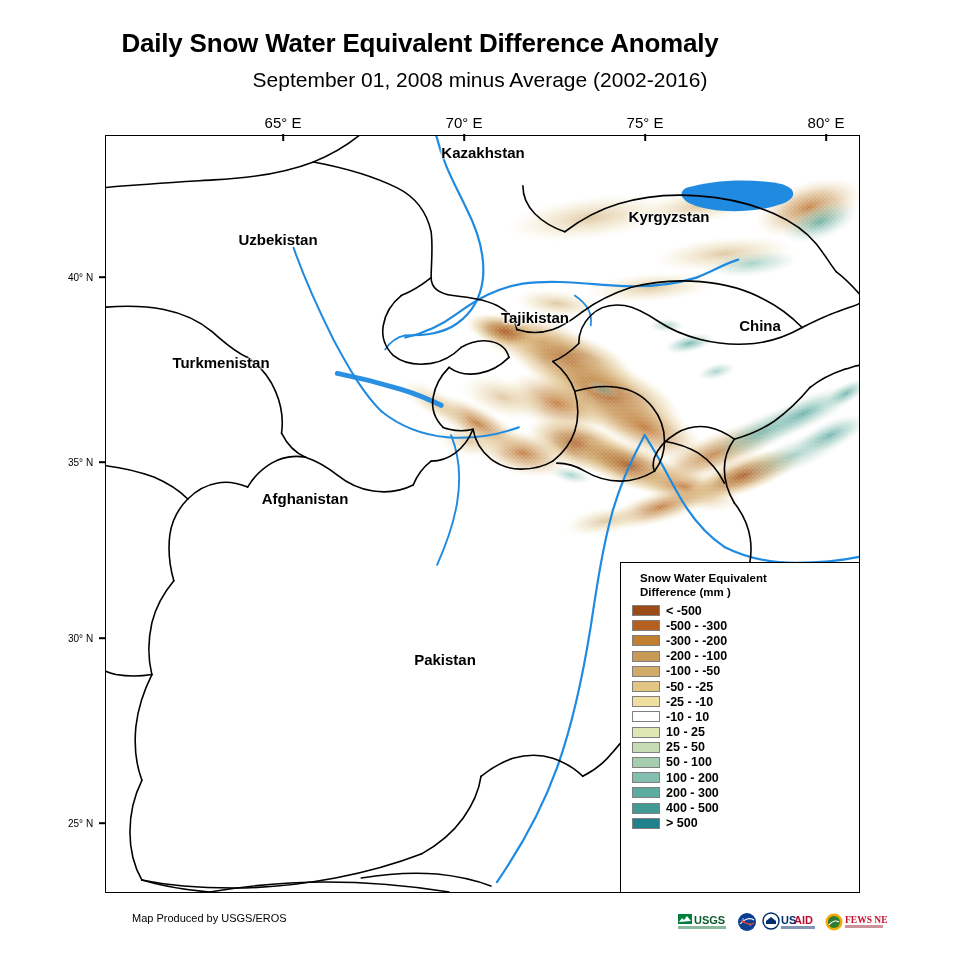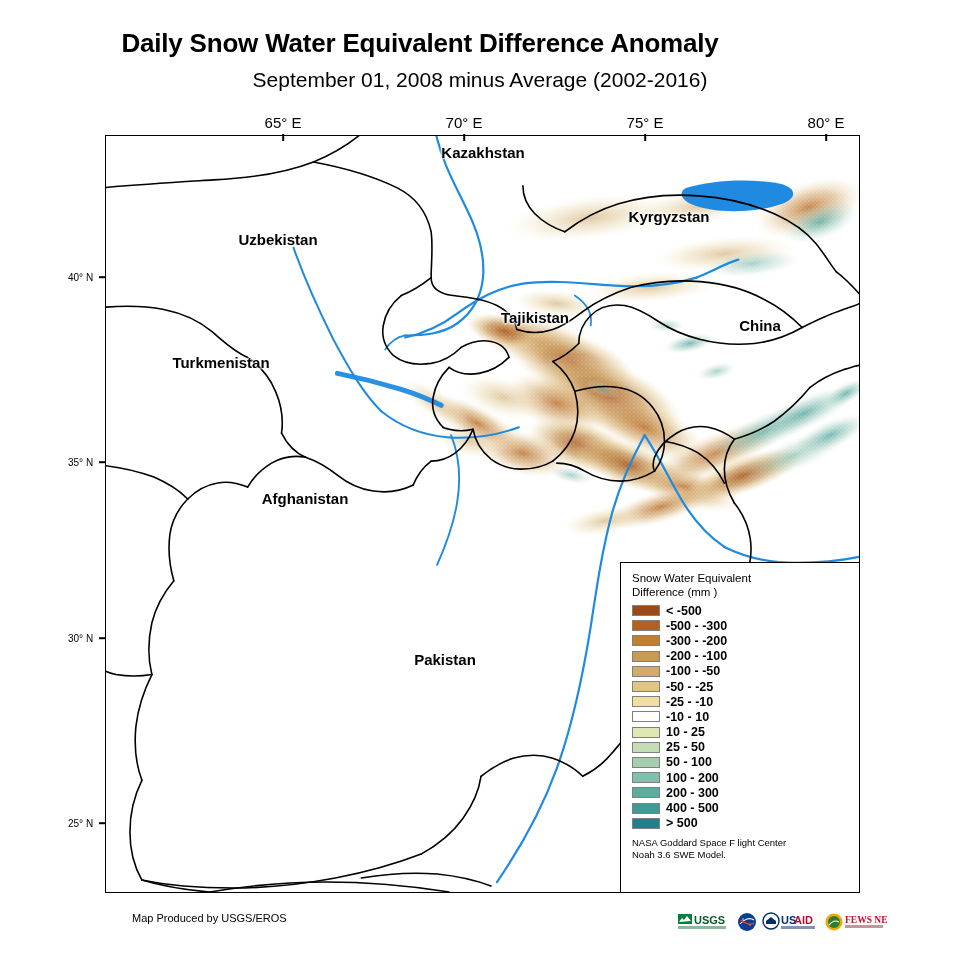--- a/index.html
+++ b/index.html
@@ -24,21 +24,21 @@
   .tick-h{position:absolute;height:1.6px;width:7px;background:#000;transform:translateY(-50%);}
 
   
   .country{position:absolute;font-size:15px;font-weight:bold;color:#000;
            white-space:nowrap;transform:translate(-50%,-50%);
            text-shadow:0 0 2px #fff,0 0 2px #fff,0 0 3px #fff,0 0 3px #fff;}
 
   
   #legend{position:absolute;left:620px;top:562px;width:240px;height:331px;
           background:#fff;border:1.6px solid #000;box-sizing:border-box;padding:8px 9px 6px 11px;}
-  #legend-title{font-size:11.5px;font-weight:normal;line-height:14px;margin-bottom:4px;}
+  #legend-title{font-size:11.5px;font-weight:bold;line-height:14px;margin-bottom:4px;margin-left:8px;}
   .legend-row{display:flex;align-items:center;height:15.2px;font-weight:bold;}
   .swatch{width:28px;height:11px;border:1.5px solid #808080;box-sizing:border-box;flex:0 0 auto;}
   .legend-label{font-size:12.5px;margin-left:6px;line-height:12px;white-space:nowrap;}
   #legend-footer{margin-top:6px;font-size:9.5px;line-height:12.5px;}
 
   
   #credit{position:absolute;left:108px;top:912px;font-size:11px;padding-left:24px;}
   #logos{position:absolute;left:678px;top:909px;height:26px;display:flex;align-items:center;gap:5px;}
   .logo{height:20px;display:flex;align-items:center;}
 </style>
@@ -330,24 +330,20 @@
       </div>
       <div class="legend-row">
         <div class="swatch" style="background: rgb(65, 154, 148);"></div>
         <div class="legend-label">400 - 500</div>
       </div>
       <div class="legend-row">
         <div class="swatch" style="background: rgb(32, 128, 140);"></div>
         <div class="legend-label">&gt; 500</div>
       </div>
     </div>
-  <div id="legend-footer">
-    <div>NASA Goddard Space F light Center</div>
-    <div>Noah 3.6 SWE  Model.</div>
-  </div>
 </div>
 
 <div id="credit">Map Produced by USGS/EROS</div>
 
 <div id="logos">
   <div class="logo">
     <svg width="54" height="20" viewBox="0 0 54 20">
       <rect x="0" y="2" width="14" height="10" fill="#007f3d"></rect>
       <path d="M1 10 L4 6 L6 8 L9 4 L13 9 Z" fill="#ffffff"></path>
       <text x="16" y="12" font-family="Liberation Sans, sans-serif" font-size="11" font-weight="bold" fill="#0a5a2a">USGS</text>

